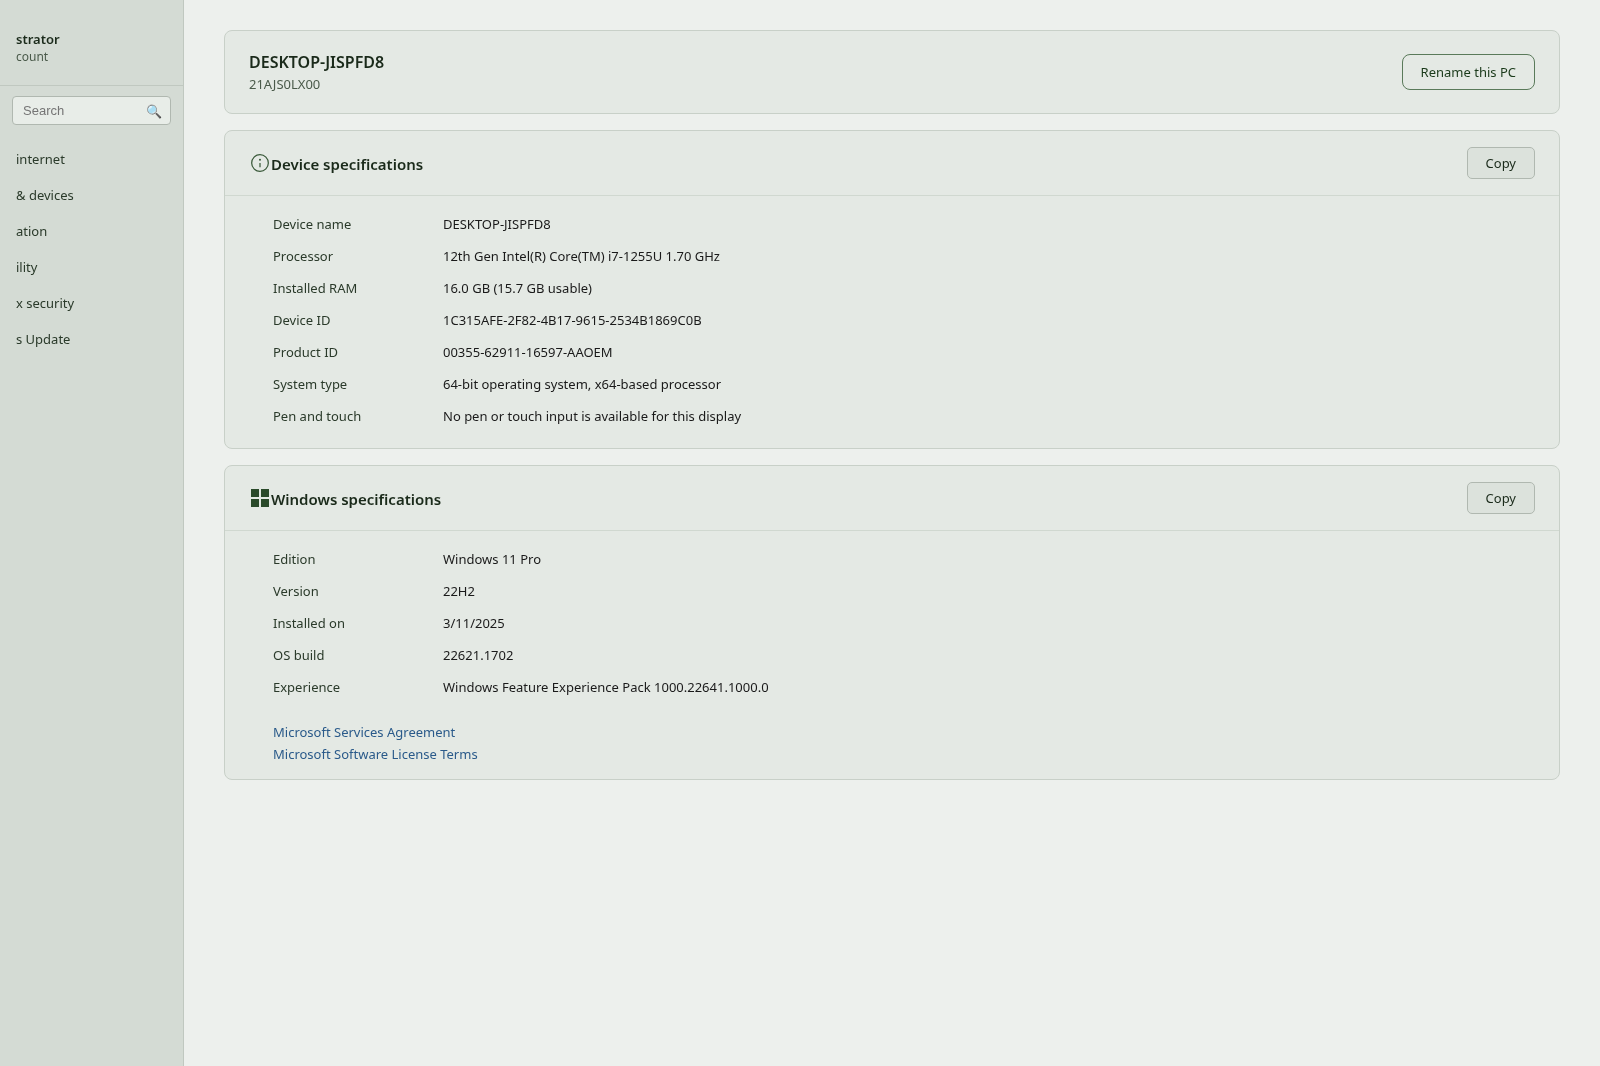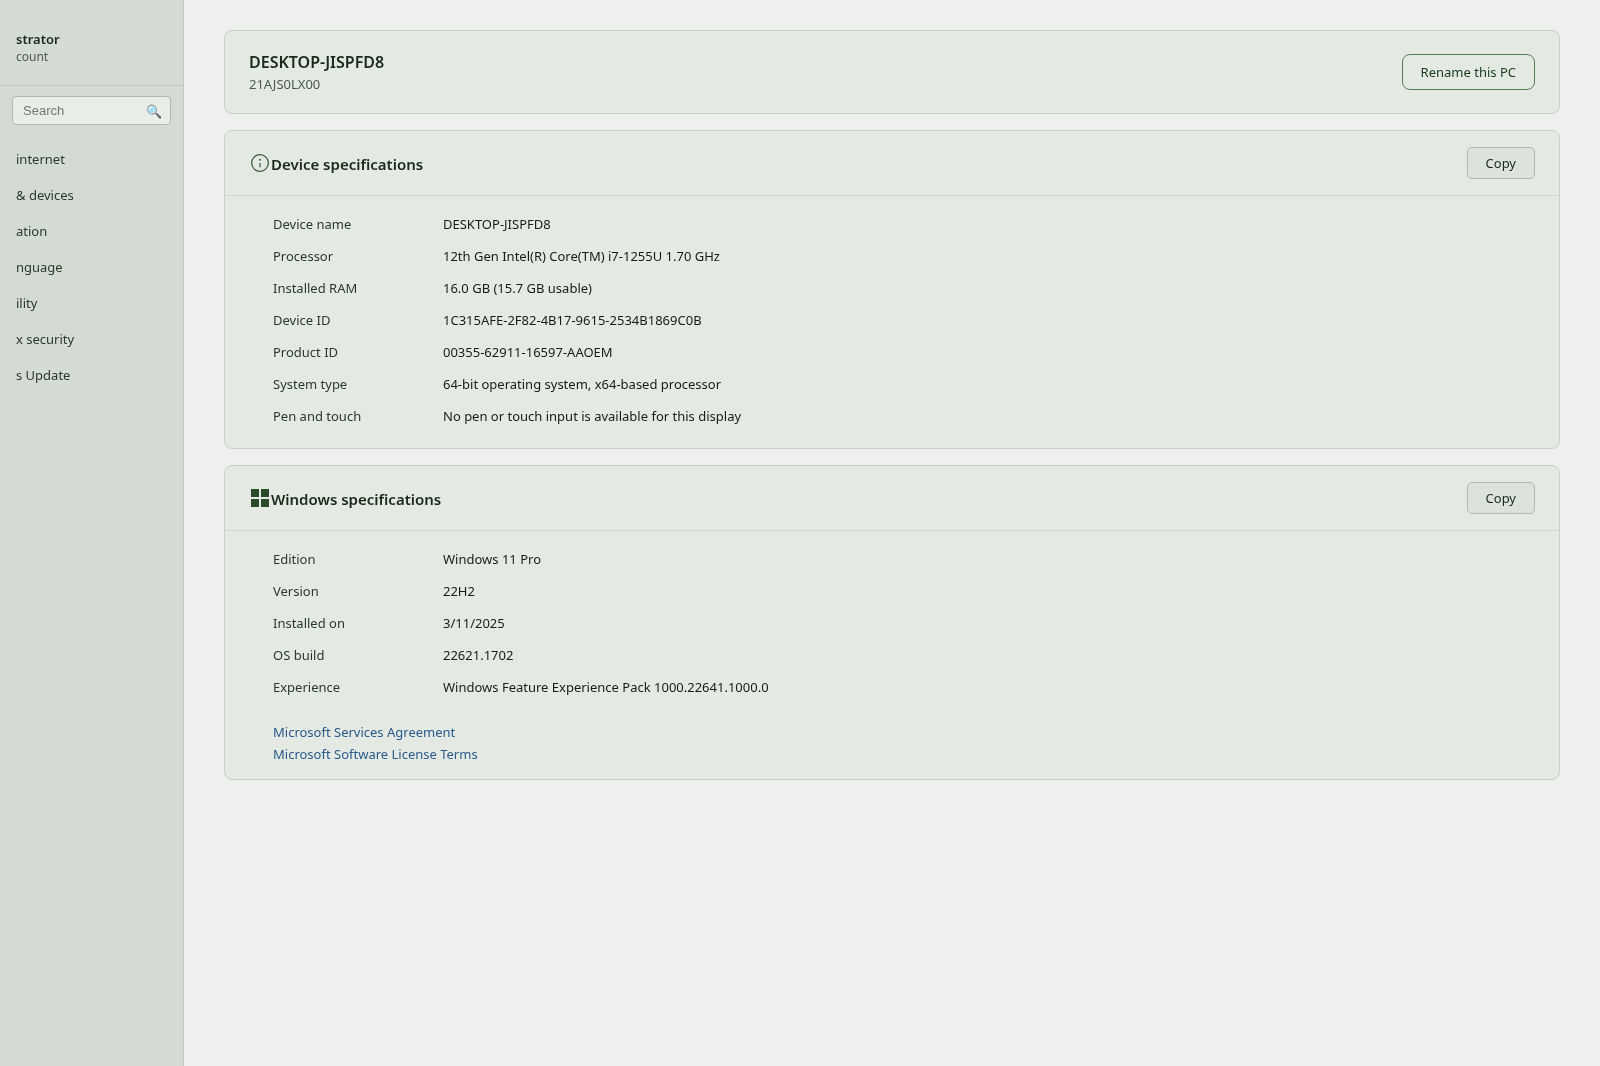--- a/index.html
+++ b/index.html
@@ -258,23 +258,20 @@
     <span class="sidebar-search-icon">🔍</span>
   </div>
   <div class="sidebar-item">
     <span>internet</span>
   </div>
   <div class="sidebar-item">
     <span>&amp; devices</span>
   </div>
   <div class="sidebar-item">
     <span>ation</span>
-  </div>
-  <div class="sidebar-item">
-    <span>nguage</span>
   </div>
   <div class="sidebar-item">
     <span>ility</span>
   </div>
   <div class="sidebar-item">
     <span>x security</span>
   </div>
   <div class="sidebar-item">
     <span>s Update</span>
   </div>

